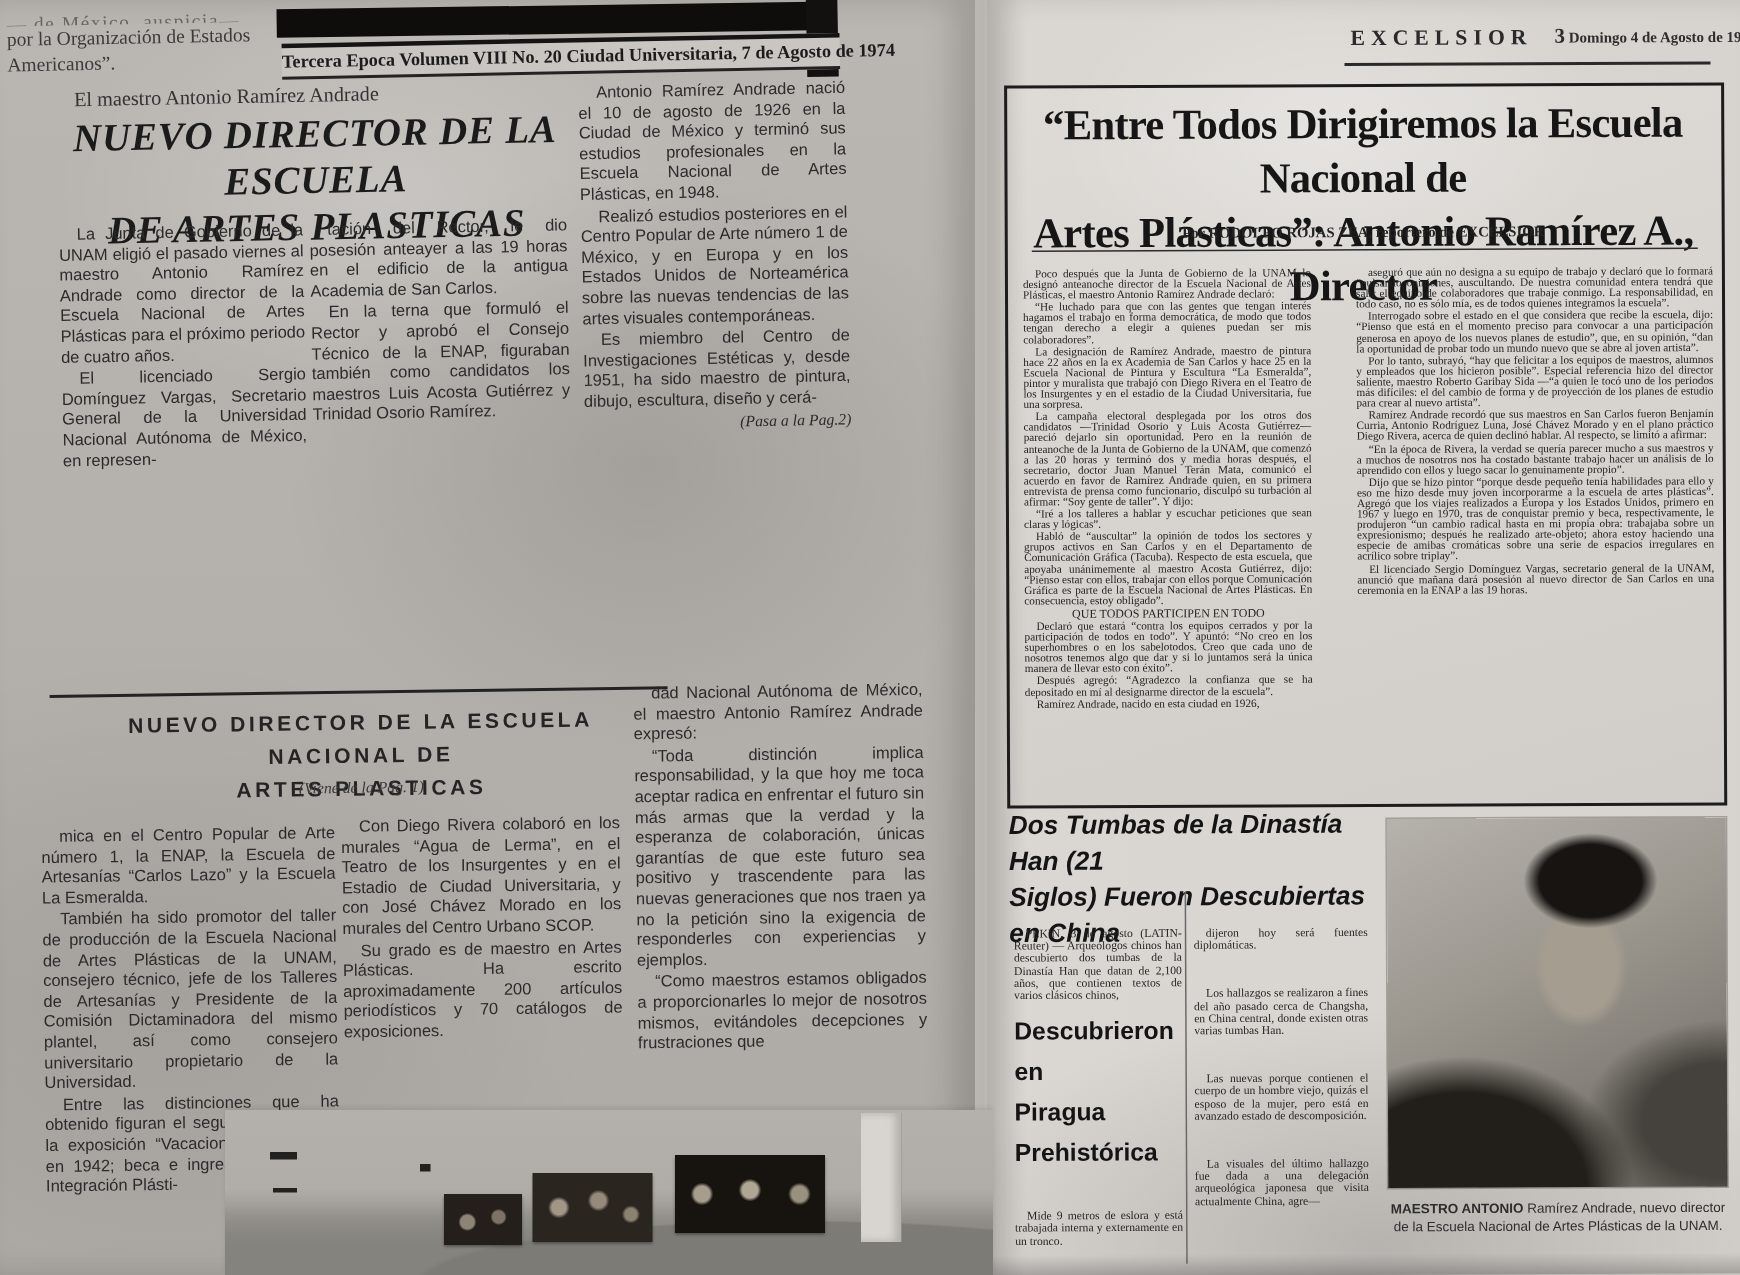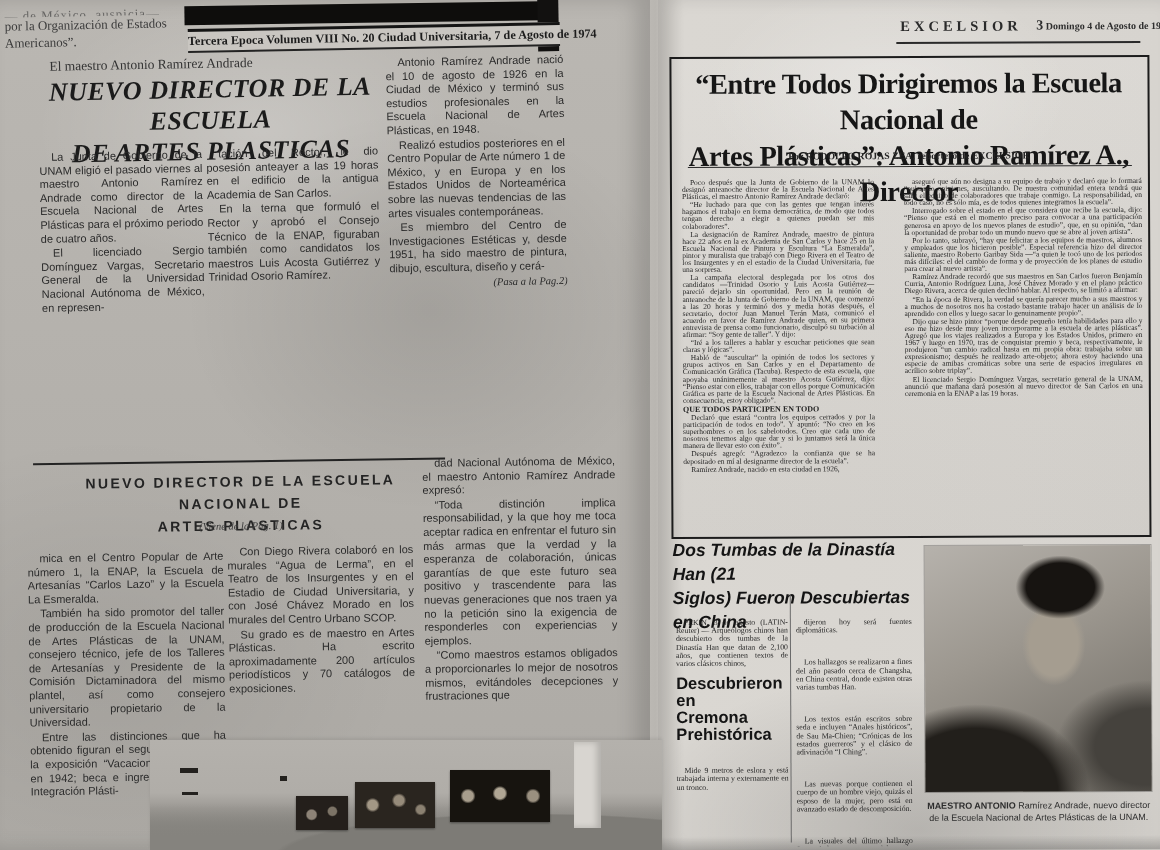--- a/index.html
+++ b/index.html
@@ -80,31 +80,31 @@
     background:linear-gradient(180deg,rgba(255,255,255,.10),rgba(0,0,0,.03));}
   .hlR{position:absolute;left:6px;top:8px;width:462px;text-align:center;
     font-weight:bold;font-size:28.5px;line-height:36px;color:#161616;letter-spacing:-.5px;}
   .byline{position:absolute;left:6px;top:92px;width:462px;text-align:center;
     font-size:9.8px;font-weight:bold;color:#232323;}
   .byline-rule{position:absolute;left:16px;top:108px;width:444px;height:1px;background:#2c2c2c;}
   .ncol{position:absolute;text-align:justify;font-size:7.5px;line-height:7.1px;color:#242424;overflow:hidden;}
   .ncol p{text-indent:8px;margin-bottom:1px;}
   .nc1{left:10px;top:120px;width:192px;height:348px;}
   .nc2{left:232px;top:120px;width:238px;height:348px;}
-  .subhead{font-weight:bold;text-align:left;text-indent:0 !important;font-size:8px;margin:2px 0;}
+  .subhead{font-weight:normal;text-align:center;text-indent:0 !important;font-size:8px;margin:2px 0;}
 
   .han-hl{position:absolute;left:14px;top:537px;width:252px;
     font-family:"Liberation Sans",sans-serif;font-style:italic;font-weight:bold;
     font-size:17.5px;line-height:24px;color:#141414;}
   .scol{position:absolute;text-align:justify;font-size:7.8px;line-height:8.2px;color:#262626;overflow:hidden;}
   .scol p{text-indent:8px;margin-bottom:3px;margin-top:24px;}
   .sc1{left:17px;top:594px;width:112px;height:252px;}
   .sc2{left:137px;top:594px;width:116px;height:252px;}
   .col-rule{position:absolute;left:131px;top:594px;width:1px;height:248px;background:#6a6a6a;}
-  .crem-hl{font-family:"Liberation Sans",sans-serif;font-weight:bold;font-size:16.5px;line-height:17px;
+  .crem-hl{font-family:"Liberation Sans",sans-serif;font-weight:bold;font-size:16.5px;line-height:27px;
     color:#141414;margin:7px 0 6px 0;text-align:left;}
 
   .portrait{position:absolute;left:266px;top:546px;width:226px;height:246px;
     background:
       radial-gradient(ellipse 62px 44px at 60% 17%, #171411 0 55%, rgba(23,20,17,0) 72%),
       radial-gradient(ellipse 44px 58px at 57% 40%, #a59d90 0 55%, rgba(0,0,0,0) 72%),
       radial-gradient(ellipse 16px 10px at 52% 38%, #3c3833 0 50%, rgba(0,0,0,0) 70%),
       radial-gradient(ellipse 150px 115px at 22% 100%, #221f1b 0 55%, rgba(0,0,0,0) 76%),
       radial-gradient(ellipse 130px 95px at 98% 82%, #45423d 0 40%, rgba(0,0,0,0) 70%),
       linear-gradient(155deg,#b6b2ac 0%,#9c978f 40%,#6b6760 100%);
@@ -229,30 +229,29 @@
 
       <div class="han-hl">
         <div>Dos Tumbas de la Dinastía Han (21</div>
         <div>Siglos) Fueron Descubiertas en China</div>
       </div>
 
       <div class="scol sc1">
         <p>PEKIN, 3 de agosto (LATIN-Reuter) — Arqueólogos chinos han descubierto dos tumbas de la Dinastía Han que datan de 2,100 años, que contienen textos de varios clásicos chinos,</p>
         <div class="crem-hl">
           <div>Descubrieron en</div>
-          <div>Cremona Prehistórica</div>
+          <div>Piragua Prehistórica</div>
         </div>
         <p>Mide 9 metros de eslora y está trabajada interna y externamente en un tronco.</p>
 
       </div>
       <div class="col-rule"></div>
       <div class="scol sc2">
         <p>dijeron hoy será fuentes diplomáticas.</p>
         <p>Los hallazgos se realizaron a fines del año pasado cerca de Changsha, en China central, donde existen otras varias tumbas Han.</p>
-        <p>Los textos están escritos sobre seda e incluyen “Anales históricos”, de Sau Ma-Chien; “Crónicas de los estados guerreros” y el clásico de adivinación “I Ching”.</p>
         <p>Las nuevas porque contienen el cuerpo de un hombre viejo, quizás el esposo de la mujer, pero está en avanzado estado de descomposición.</p>
         <p>La visuales del último hallazgo fue dada a una delegación arqueológica japonesa que visita actualmente China, agre—</p>
       </div>
 
       <div class="portrait"></div>
       <div class="caption">
         <span>MAESTRO ANTONIO</span><span class="rest"> Ramírez Andrade, nuevo director de la Escuela Nacional de Artes Plásticas de la UNAM.</span>
       </div>
       <div class="pr-bottom"></div>
     </div>

